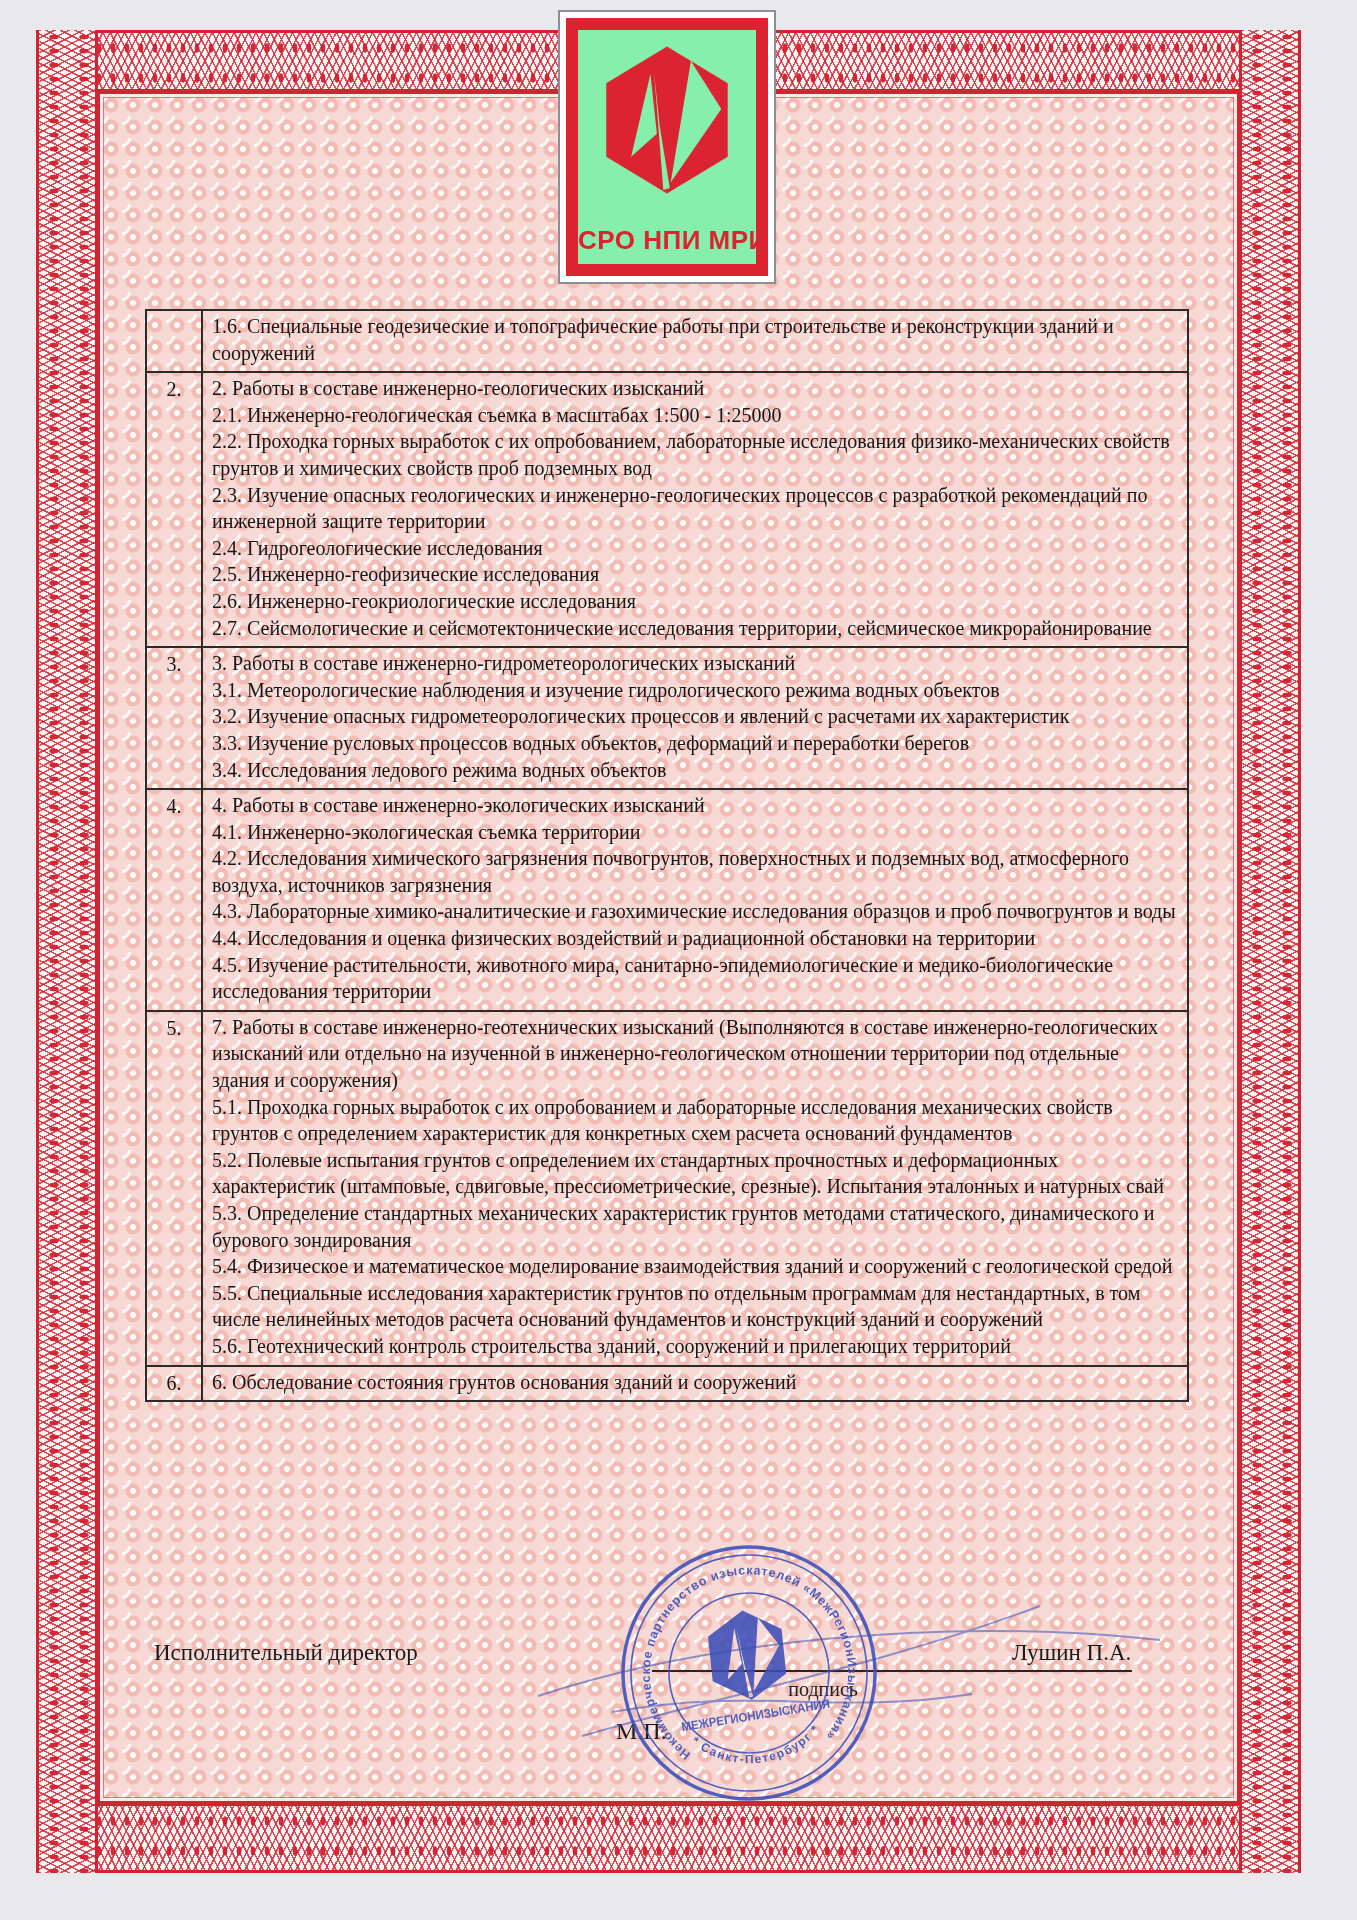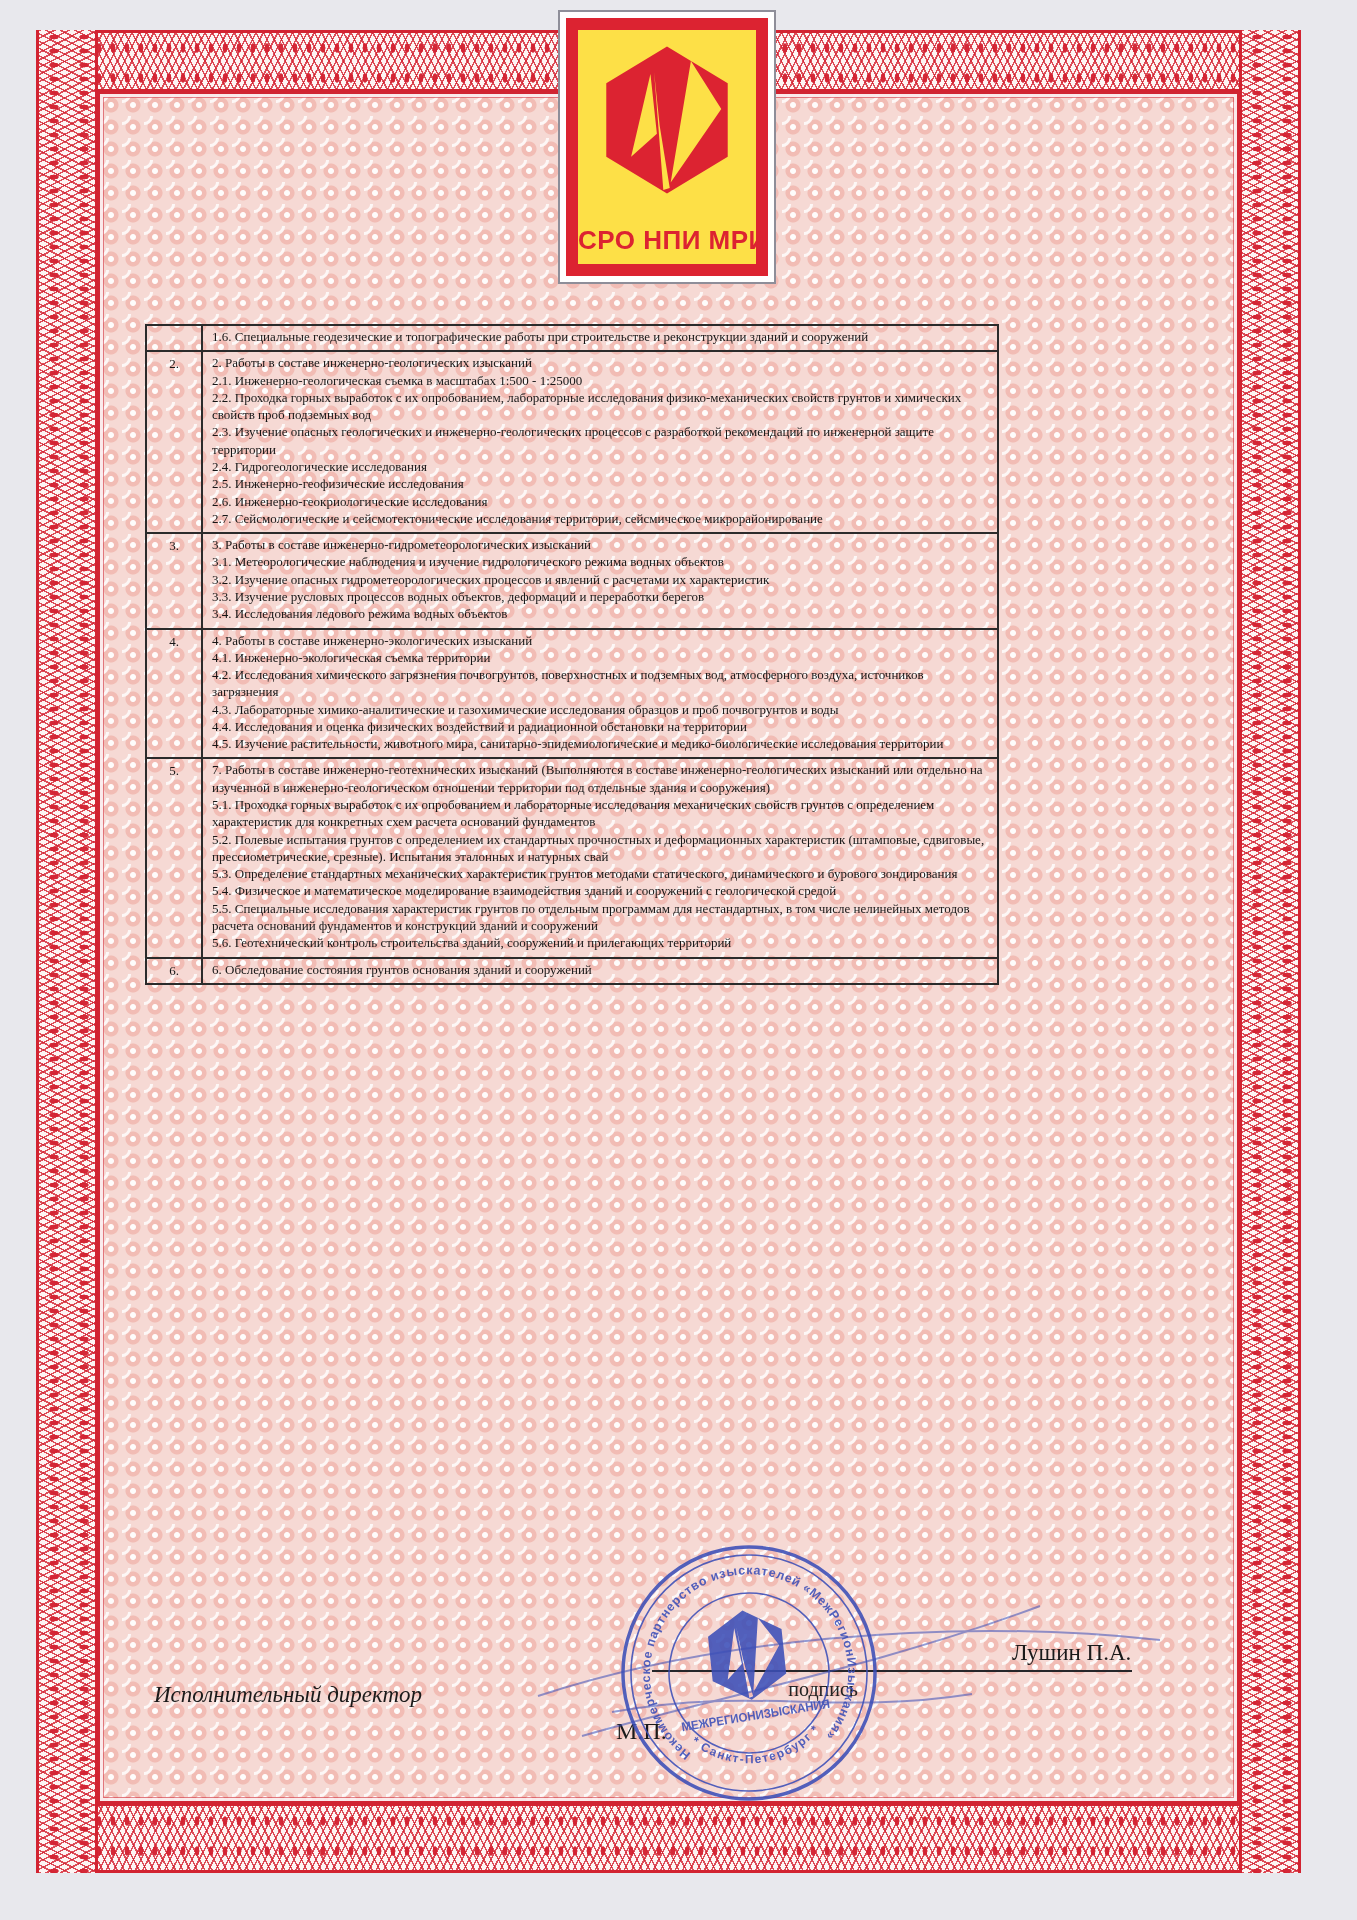--- a/index.html
+++ b/index.html
@@ -45,44 +45,44 @@
     background-size:22px 22px,22px 22px,22px 22px;
     border:2px solid #d02533;
     box-shadow: inset 0 0 0 3px rgba(255,255,255,.85), inset 0 0 0 4px rgba(208,37,51,.55);
   }
 
   
   .badge{
     position:absolute;left:558px;top:10px;width:218px;height:274px;z-index:6;
     background:#fff;border:2px solid #8e8e99;box-sizing:border-box;padding:6px;
   }
-  .badge-inner{width:100%;height:100%;box-sizing:border-box;border:12px solid #dc2331;position:relative;background:#fde047;}
+  .badge-inner{width:100%;height:100%;box-sizing:border-box;border:12px solid #dc2331;position:relative;background:#86efac;}
   .badge-inner svg{position:absolute;left:50%;top:14px;transform:translateX(-50%);}
   .badge-label{
     position:absolute;bottom:8px;left:0;width:100%;text-align:center;
     font-family:"Liberation Sans", sans-serif;font-weight:bold;font-size:26px;
     color:#dc2331;letter-spacing:.5px;white-space:nowrap;
   }
 
   
   table.works{
-    position:absolute;left:45px;top:230px;width:854px;
+    position:absolute;left:45px;top:215px;width:1044px;
     border-collapse:collapse;table-layout:fixed;
-    font-size:13px;line-height:1.33;color:#161616;
+    font-size:20px;line-height:1.33;color:#161616;
   }
   table.works td{border:2px solid #2b2b2b;vertical-align:top;padding:2px 10px 5px 9px;}
   table.works td.num{width:50px;text-align:center;padding:3px 2px 2px 2px;}
   .item{margin:0;}
   .item.b{font-weight:normal;}
 
   
   .director-label,.director-name,.seal-mark{
     position:absolute;font-size:23px;color:#1a1a1a;white-space:nowrap;
   }
-  .director-label{left:54px;top:1588px;font-style:italic;}
+  .director-label{left:54px;top:1546px;}
   .director-name{left:912px;top:1546px;}
   .seal-mark{left:516px;top:1624px;font-size:24px;}
   .sig-line{position:absolute;left:552px;top:1576px;width:480px;height:2px;background:#26262a;}
   .sig-caption{position:absolute;left:578px;top:1584px;width:180px;text-align:right;font-size:20px;color:#222;}
 
   .stamp{position:absolute;left:514px;top:1444px;width:270px;height:270px;opacity:.88;transform:rotate(-6deg);}
   .scribble{position:absolute;left:420px;top:1450px;width:660px;height:230px;pointer-events:none;}
 </style>
 </head>
 <body>

